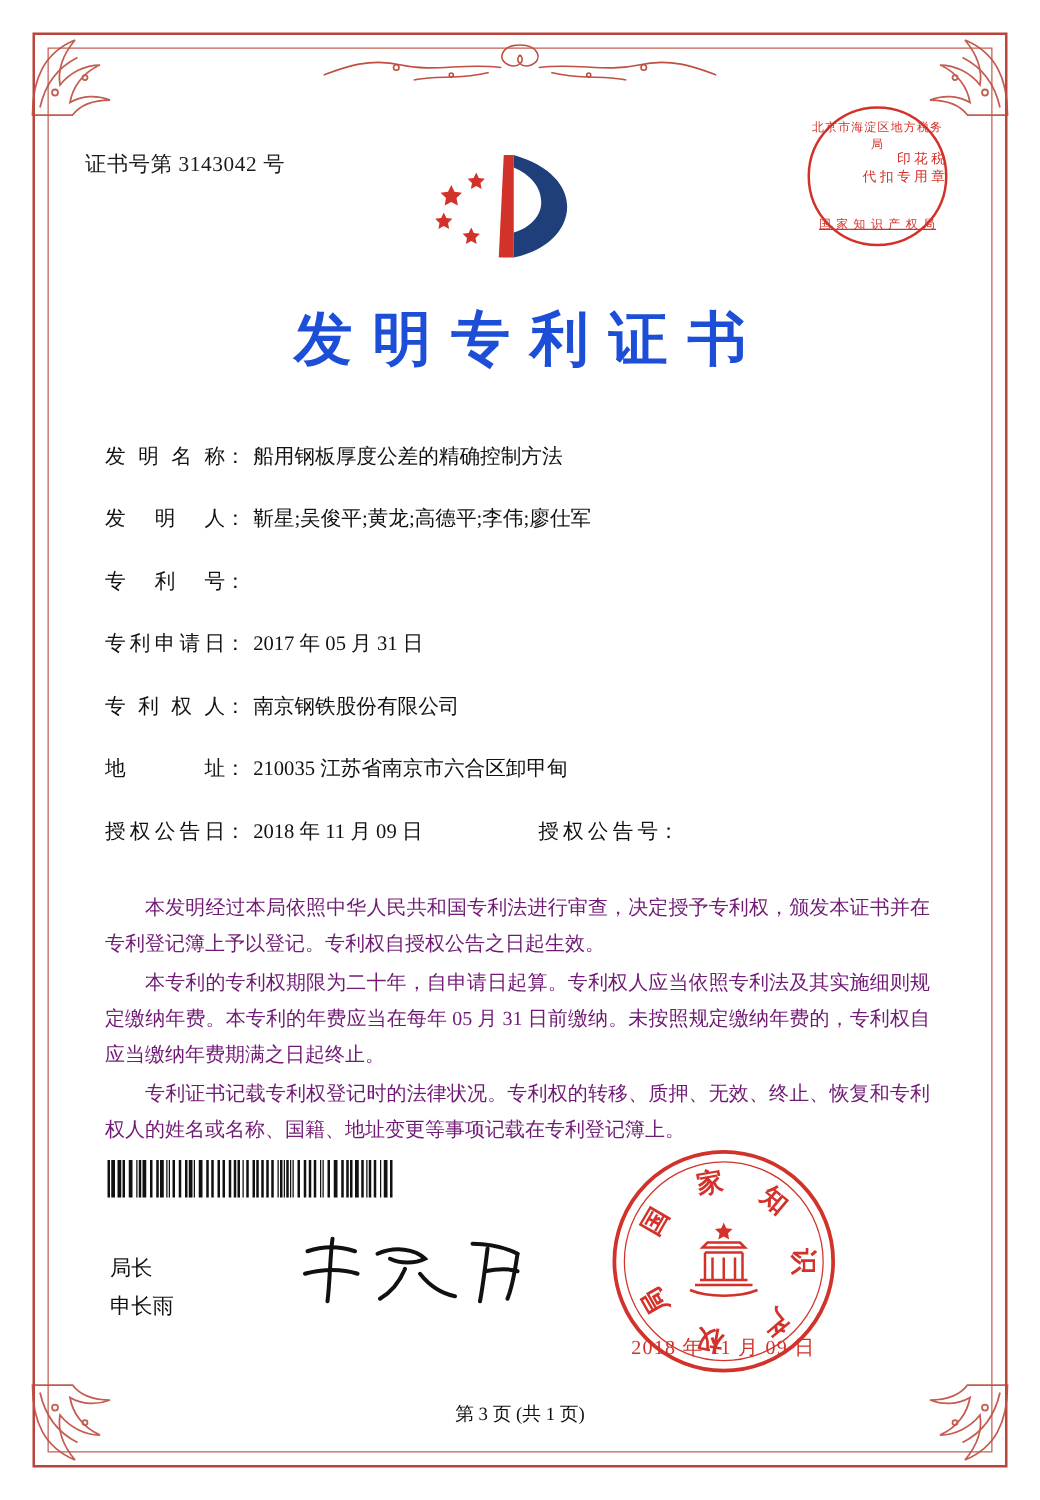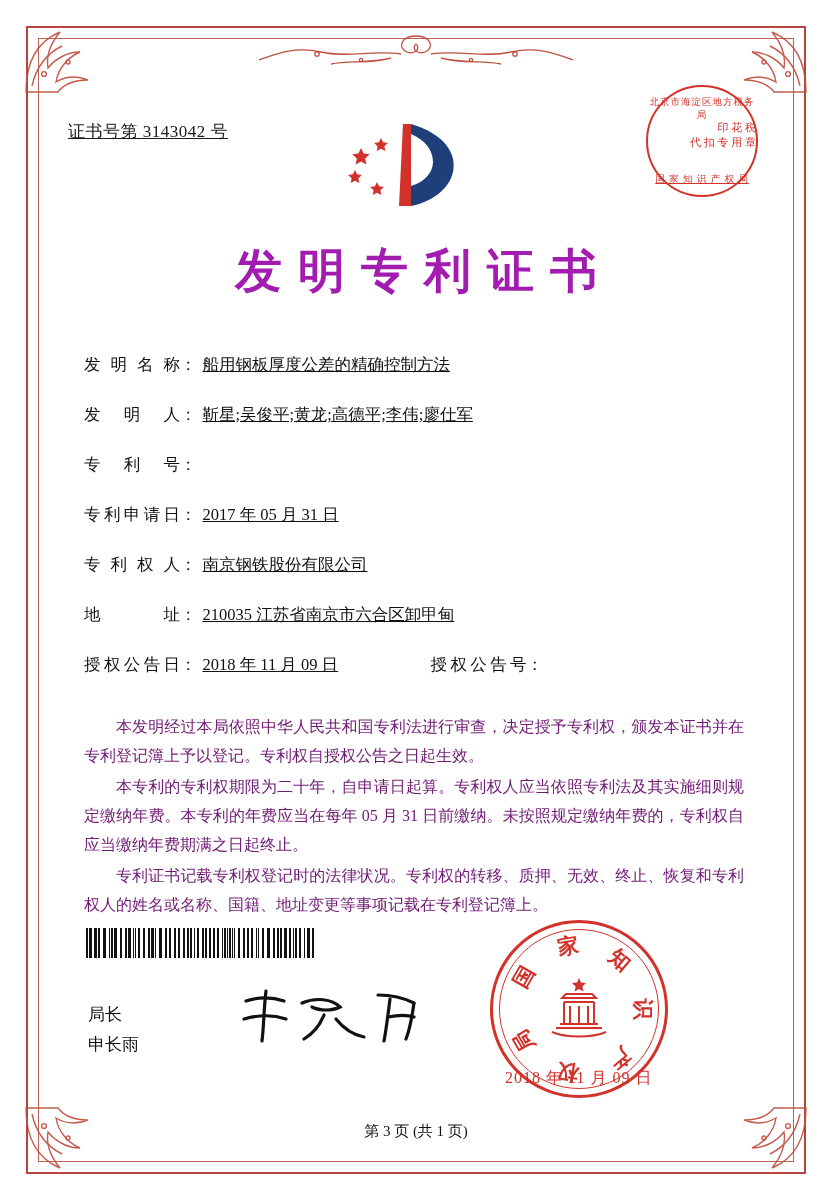--- a/index.html
+++ b/index.html
@@ -54,21 +54,20 @@
   }
   .top-flourish svg { width: 100%; height: 100%; display: block; }
 
   
   .cert-number {
     position: absolute;
     left: 68px; top: 120px;
     font-size: 17px;
     color: #1a1a1a;
     letter-spacing: .5px;
-    text-decoration: underline;
   }
 
   .logo {
     position: absolute;
     left: 50%; top: 120px;
     transform: translateX(-50%);
     width: 150px; height: 95px;
   }
   .logo svg { width: 100%; height: 100%; display: block; }
 
@@ -100,21 +99,21 @@
   }
 
   .title {
     position: absolute;
     left: 0; right: 0; top: 240px;
     text-align: center;
     font-size: 47px;
     font-weight: bold;
     letter-spacing: 16px;
     text-indent: 16px;
-    color: #a21caf;
+    color: #1d4ed8;
     font-family: "Liberation Serif", "DejaVu Serif", serif;
   }
 
   
   .fields {
     position: absolute;
     left: 84px; top: 354px;
     width: 660px;
     font-size: 16.5px;
     color: #111111;
@@ -126,21 +125,21 @@
     line-height: 22px;
   }
   .flabel {
     width: 96px;
     flex: none;
     display: flex;
     justify-content: space-between;
   }
   .flabel span { display: inline-block; }
   .fcolon { flex: none; padding-right: 6px; }
-  .fvalue { flex: 1; text-decoration: underline; }
+  .fvalue { flex: 1; }
 
   .frow.two .fvalue { flex: none; min-width: 210px; }
   .flabel2 {
     width: 96px;
     flex: none;
     display: flex;
     justify-content: space-between;
     margin-left: 18px;
   }
 

